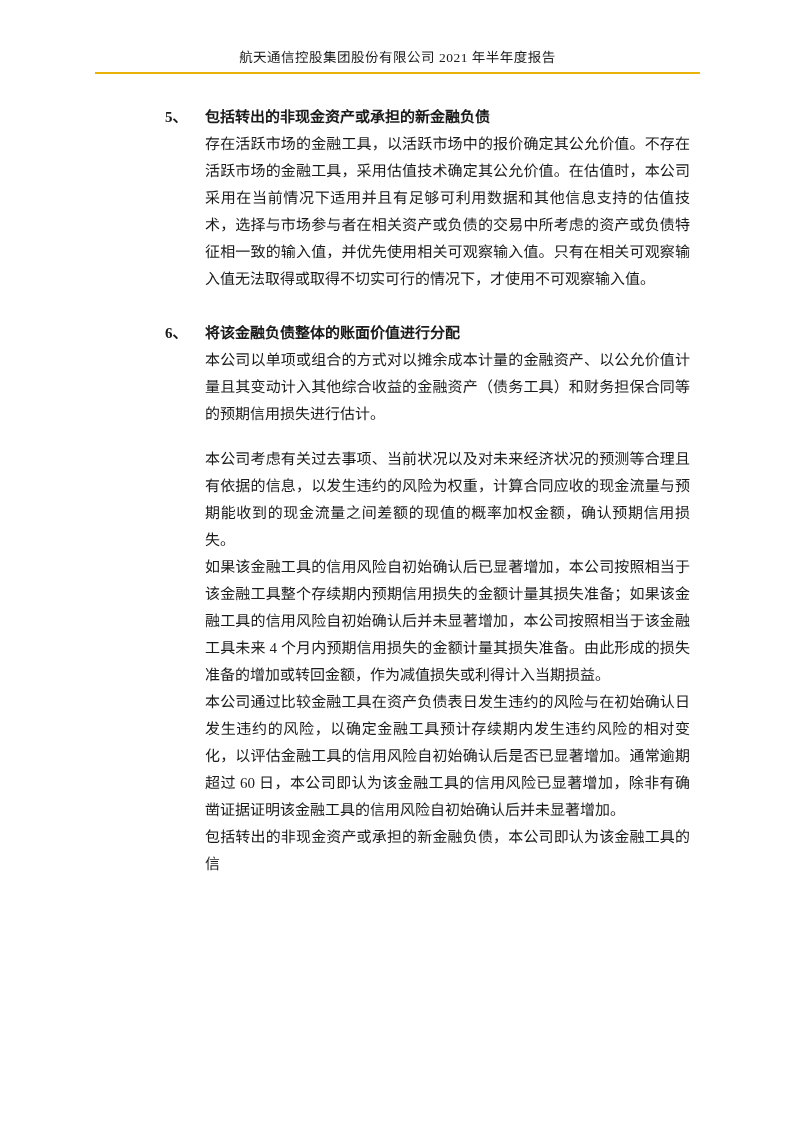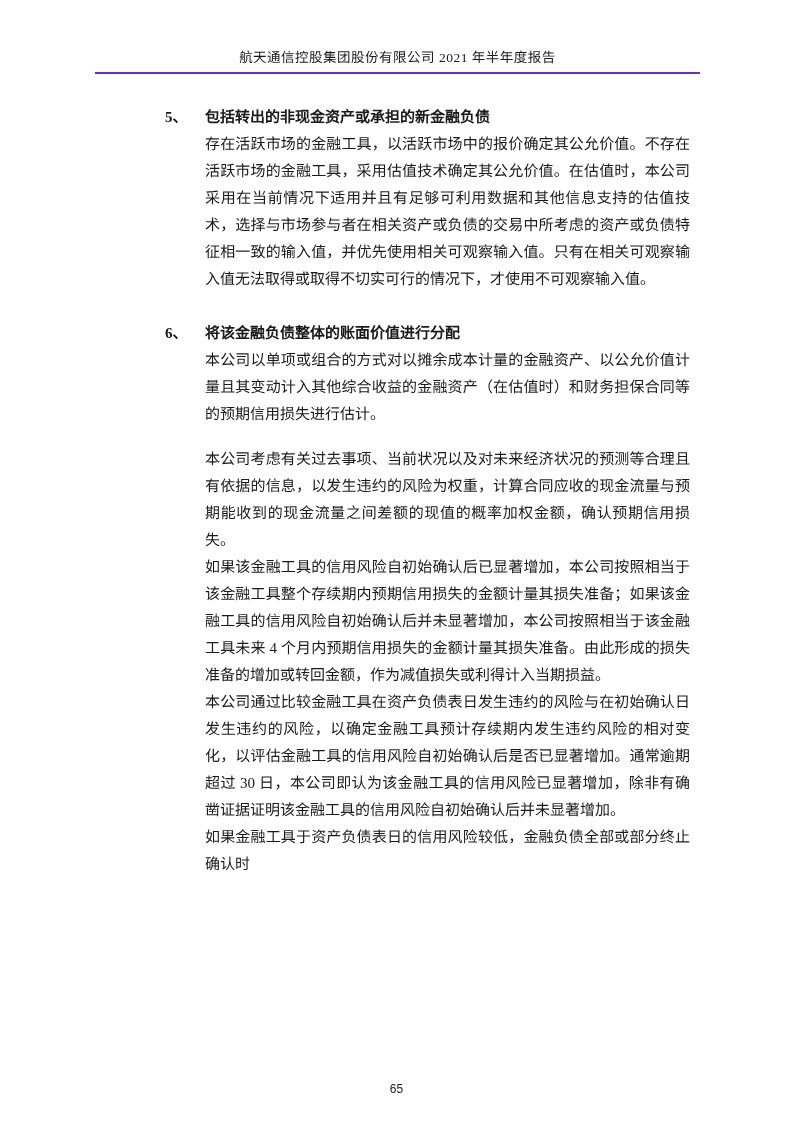--- a/index.html
+++ b/index.html
@@ -15,21 +15,21 @@
     background: #ffffff;
     font-family: "Liberation Serif", "DejaVu Serif", serif;
     color: #1a1a1a;
     overflow: hidden;
     box-sizing: border-box;
   }
   .page-header {
     margin: 0 93px 0 95px;
     padding-top: 46px;
     padding-bottom: 6px;
-    border-bottom: 2px solid #6d28d9;
+    border-bottom: 2px solid #eab308;
     text-align: center;
   }
   .page-header .header-title {
     font-size: 13.5px;
     letter-spacing: 0.5px;
     color: #1a1a1a;
   }
   .content {
     margin: 30px 103px 0 165px; 
     font-size: 15px;
@@ -89,24 +89,23 @@
         <span class="section-title">包括转出的非现金资产或承担的新金融负债</span>
       </div>
       <p class="body-para">存在活跃市场的金融工具，以活跃市场中的报价确定其公允价值。不存在活跃市场的金融工具，采用估值技术确定其公允价值。在估值时，本公司采用在当前情况下适用并且有足够可利用数据和其他信息支持的估值技术，选择与市场参与者在相关资产或负债的交易中所考虑的资产或负债特征相一致的输入值，并优先使用相关可观察输入值。只有在相关可观察输入值无法取得或取得不切实可行的情况下，才使用不可观察输入值。</p>
     </div>
 
     <div class="section">
       <div class="section-heading">
         <span class="section-number">6、</span>
         <span class="section-title">将该金融负债整体的账面价值进行分配</span>
       </div>
-      <p class="body-para">本公司以单项或组合的方式对以摊余成本计量的金融资产、以公允价值计量且其变动计入其他综合收益的金融资产（在估值时）和财务担保合同等的预期信用损失进行估计。</p>
+      <p class="body-para">本公司以单项或组合的方式对以摊余成本计量的金融资产、以公允价值计量且其变动计入其他综合收益的金融资产（债务工具）和财务担保合同等的预期信用损失进行估计。</p>
       <p class="body-para para-gap">本公司考虑有关过去事项、当前状况以及对未来经济状况的预测等合理且有依据的信息，以发生违约的风险为权重，计算合同应收的现金流量与预期能收到的现金流量之间差额的现值的概率加权金额，确认预期信用损失。</p>
       <p class="body-para">如果该金融工具的信用风险自初始确认后已显著增加，本公司按照相当于该金融工具整个存续期内预期信用损失的金额计量其损失准备；如果该金融工具的信用风险自初始确认后并未显著增加，本公司按照相当于该金融工具未来 4 个月内预期信用损失的金额计量其损失准备。由此形成的损失准备的增加或转回金额，作为减值损失或利得计入当期损益。</p>
-      <p class="body-para">本公司通过比较金融工具在资产负债表日发生违约的风险与在初始确认日发生违约的风险，以确定金融工具预计存续期内发生违约风险的相对变化，以评估金融工具的信用风险自初始确认后是否已显著增加。通常逾期超过 30 日，本公司即认为该金融工具的信用风险已显著增加，除非有确凿证据证明该金融工具的信用风险自初始确认后并未显著增加。</p>
-      <p class="body-para">如果金融工具于资产负债表日的信用风险较低，金融负债全部或部分终止确认时</p>
+      <p class="body-para">本公司通过比较金融工具在资产负债表日发生违约的风险与在初始确认日发生违约的风险，以确定金融工具预计存续期内发生违约风险的相对变化，以评估金融工具的信用风险自初始确认后是否已显著增加。通常逾期超过 60 日，本公司即认为该金融工具的信用风险已显著增加，除非有确凿证据证明该金融工具的信用风险自初始确认后并未显著增加。</p>
+      <p class="body-para">包括转出的非现金资产或承担的新金融负债，本公司即认为该金融工具的信</p>
     </div>
 
   </div>
 
-  <div class="page-footer">65</div>
 
 </div>
 
 </body></html>

